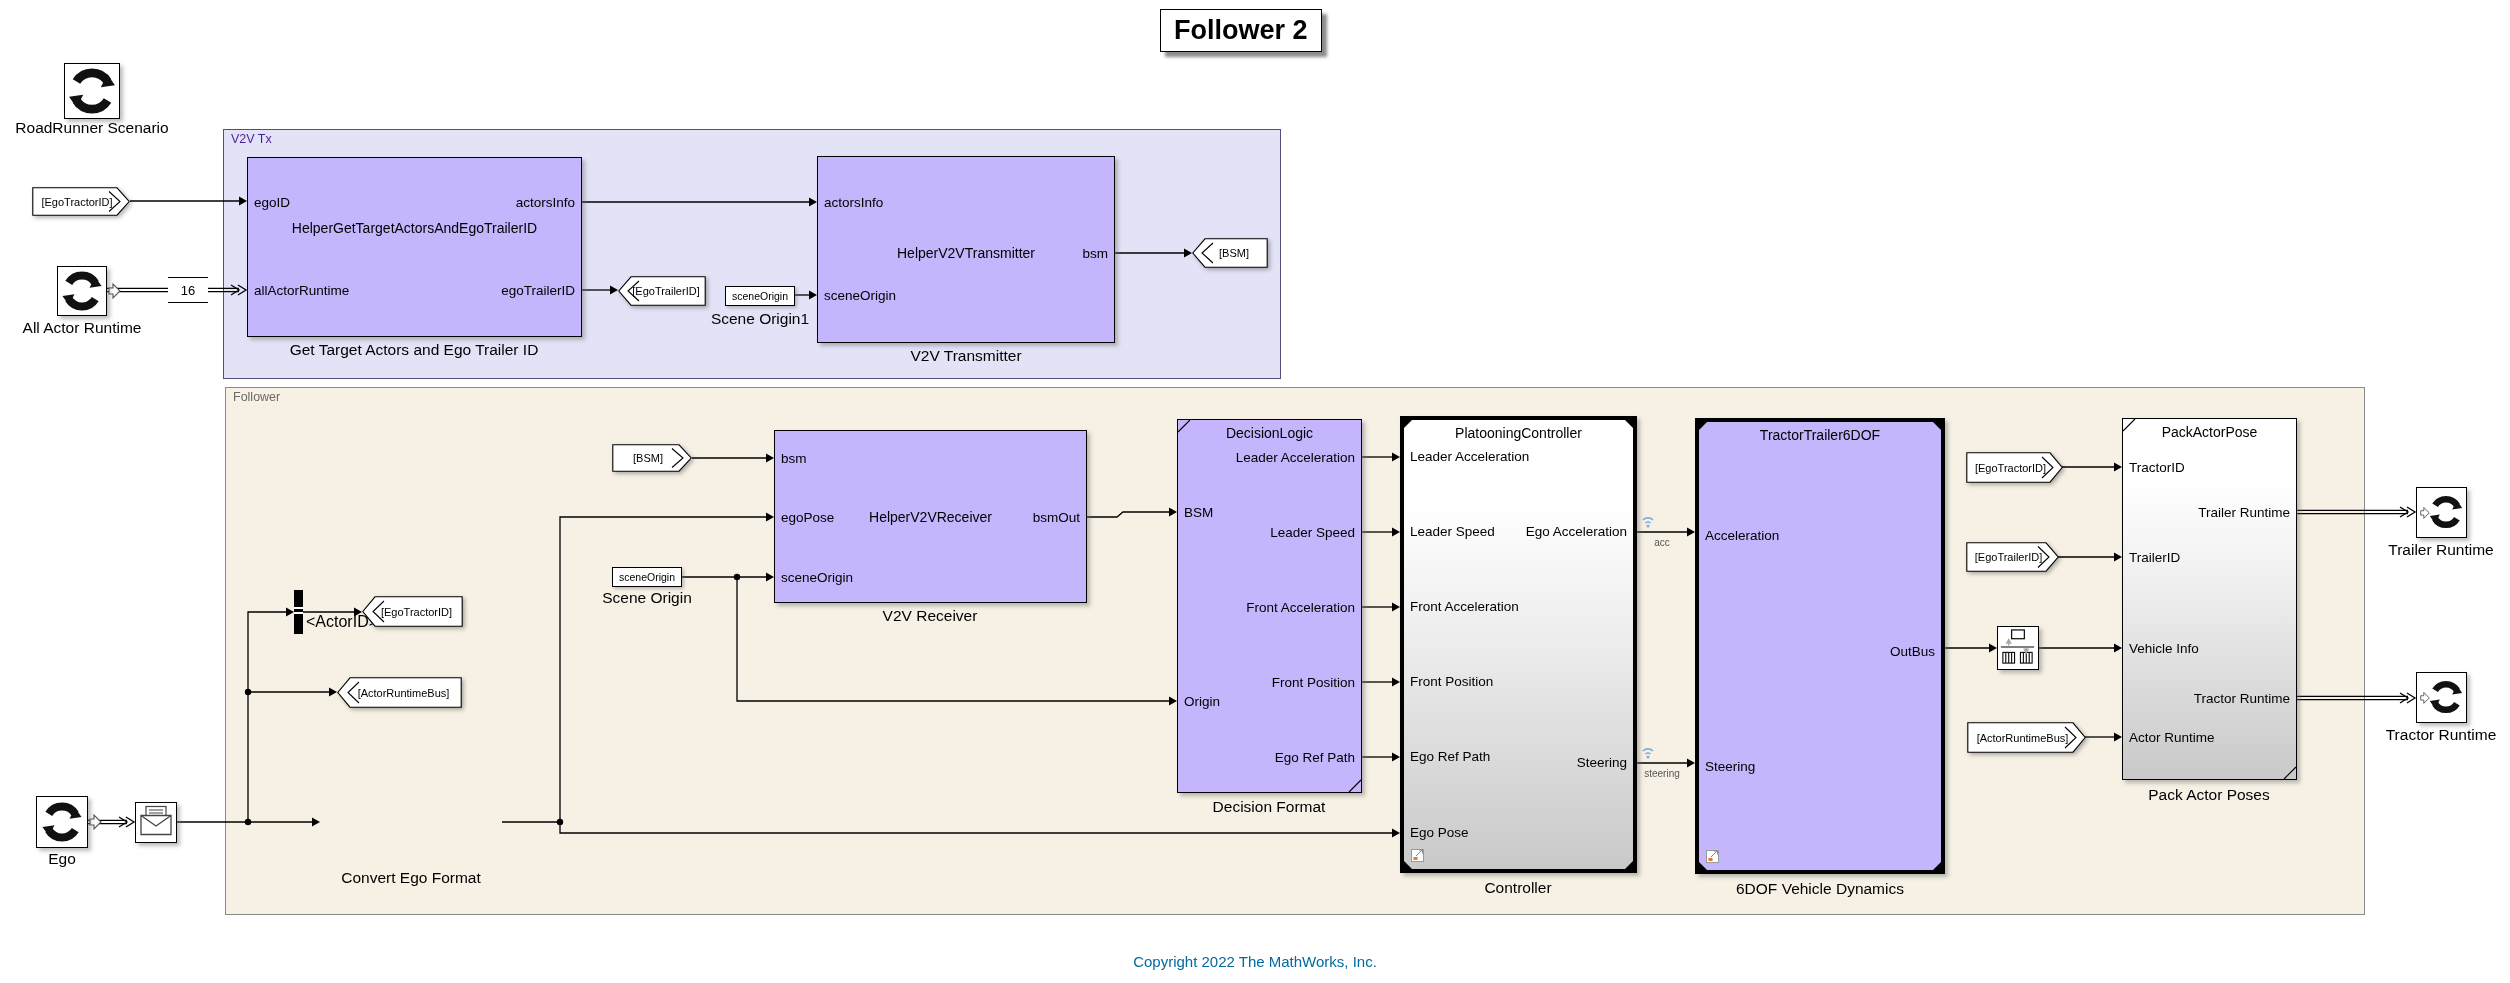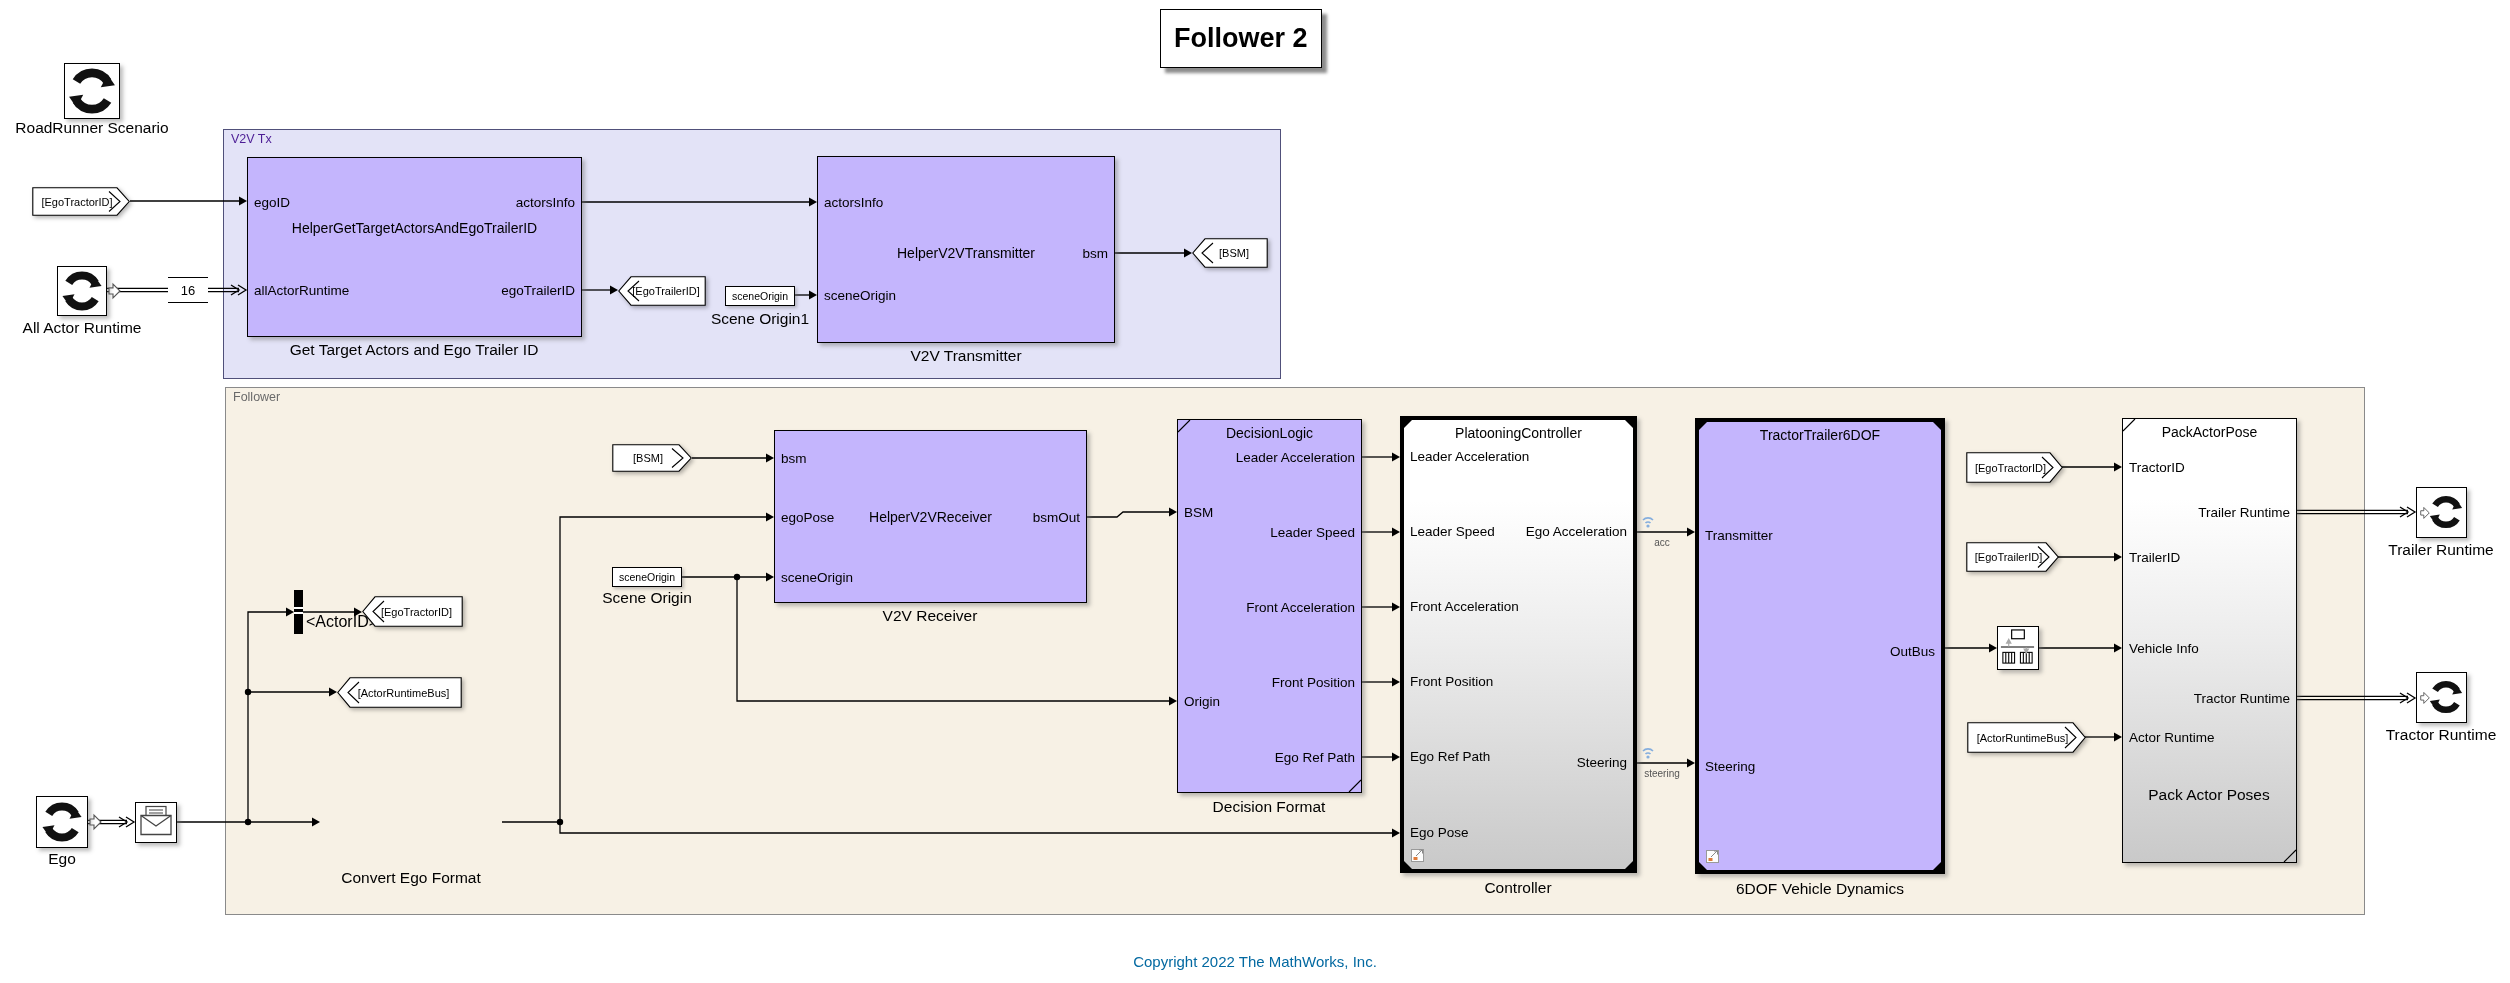--- a/index.html
+++ b/index.html
@@ -34,21 +34,21 @@
   .cc.tr{right:-4px;top:-4px;border-right-color:#000;border-top-color:#000}
   .cc.bl{left:-4px;bottom:-4px;border-left-color:#000;border-bottom-color:#000}
   .cc.br{right:-4px;bottom:-4px;border-right-color:#000;border-bottom-color:#000}
   .slash{position:absolute;width:16px;height:16px}
   .slash.tl{left:-1px;top:-1px}
   .slash.br{right:-1px;bottom:-1px}
   .badge{position:absolute;left:7px;bottom:7px;width:16px;height:16px}
   .sub{position:absolute;left:0;width:100%;text-align:center;font-size:10.5px;white-space:nowrap}
   .wlabel{position:absolute;font-size:10px;color:#555;text-align:center;white-space:nowrap}
   .actorid-label{position:absolute;font-size:16px;white-space:nowrap}
-  .titlebox{position:absolute;background:#fff;border:1.6px solid #000;padding:13px 13px;
+  .titlebox{position:absolute;background:#fff;border:1.6px solid #000;padding:5px 13px;
             font-size:27px;font-weight:bold;white-space:nowrap;box-shadow:5px 5px 3px rgba(0,0,0,.45)}
   .copyright{position:absolute;width:460px;text-align:center;font-size:15px;color:#0369a1}
   .selbar{position:absolute;background:#000}
   .selbar i{position:absolute;left:0;width:100%;height:2px;background:#fff}
   svg.overlay{position:absolute;left:0;top:0;pointer-events:none}
 </style>
 </head>
 <body>
 
 <div id="canvas">
@@ -279,21 +279,21 @@
 
   <div class="wlabel" style="left:1642px;top:537px;width:40px">acc</div>
   <div class="wlabel" style="left:1632px;top:768px;width:60px">steering</div>
 
   <div class="blk thick" style="left:1695px;top:418px;width:250px;height:456px">
     <span class="cc tl"></span>
     <span class="cc tr"></span>
     <span class="cc bl"></span>
     <span class="cc br"></span>
     <div class="blk-title">TractorTrailer6DOF</div>
-    <div class="port in" style="top:105px">Transmitter</div>
+    <div class="port in" style="top:105px">Acceleration</div>
     <div class="port in" style="top:336px">Steering</div>
     <div class="port out" style="top:221px">OutBus</div>
     <svg class="badge" viewBox="0 0 16 16">
       <rect x="0.5" y="3.5" width="12" height="12" fill="#fdfdfd" stroke="#999"></rect>
       <rect x="2.5" y="11" width="4" height="3" fill="#e07b39"></rect>
       <path d="M5,10 L11,4 M8,4 h3.5 v3.5" stroke="#888" fill="none"></path>
     </svg>
   </div>
   <div class="caption" style="left:1660px;top:880px">6DOF Vehicle Dynamics</div>
 
@@ -309,21 +309,21 @@
       </g>
       <g stroke="#aaa" stroke-width="1.2" fill="#aaa">
         <path d="M11,20 V15" fill="none"></path>
           <polygon points="11,12.5 8.8,16.5 13.2,16.5"></polygon>
         <path d="M29,21 V24" fill="none"></path>
           <polygon points="29,26.5 26.8,22.5 31.2,22.5"></polygon>
       </g>
     </svg>
   </div>
 
-  <div class="blk grad" style="left:2122px;top:418px;width:175px;height:445px">
+  <div class="blk grad" style="left:2122px;top:418px;width:175px;height:362px">
     <svg class="slash tl">
         <path d="M1,13 L13,1" stroke="#000" stroke-width="1.1"></path>
       </svg>
     <svg class="slash br">
         <path d="M3,15 L15,3" stroke="#000" stroke-width="1.1"></path>
       </svg>
     <div class="blk-title">PackActorPose</div>
     <div class="port in" style="top:40px">TractorID</div>
     <div class="port in" style="top:130px">TrailerID</div>
     <div class="port in" style="top:221px">Vehicle Info</div>

